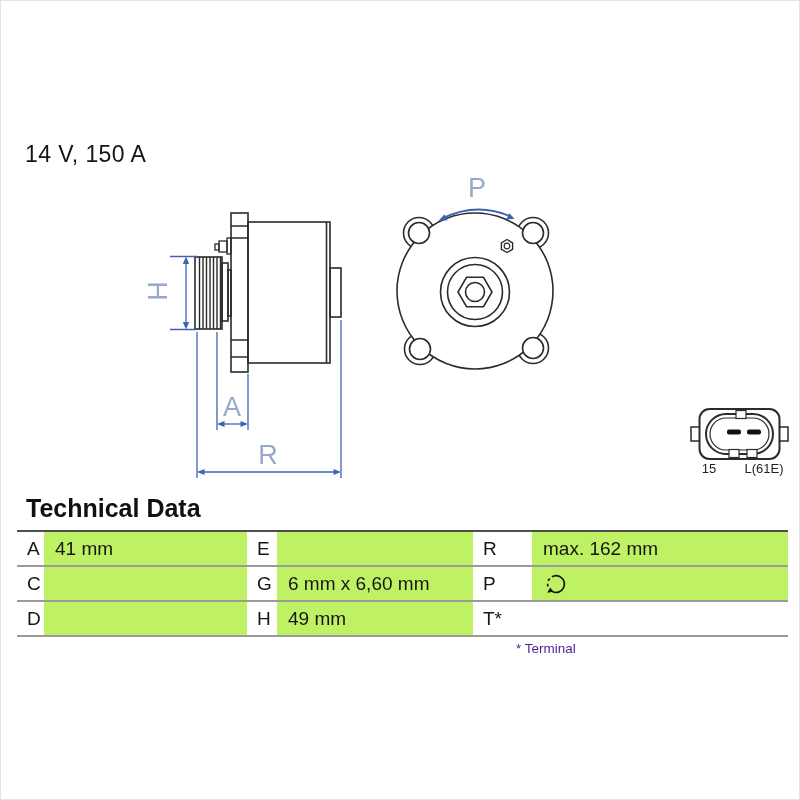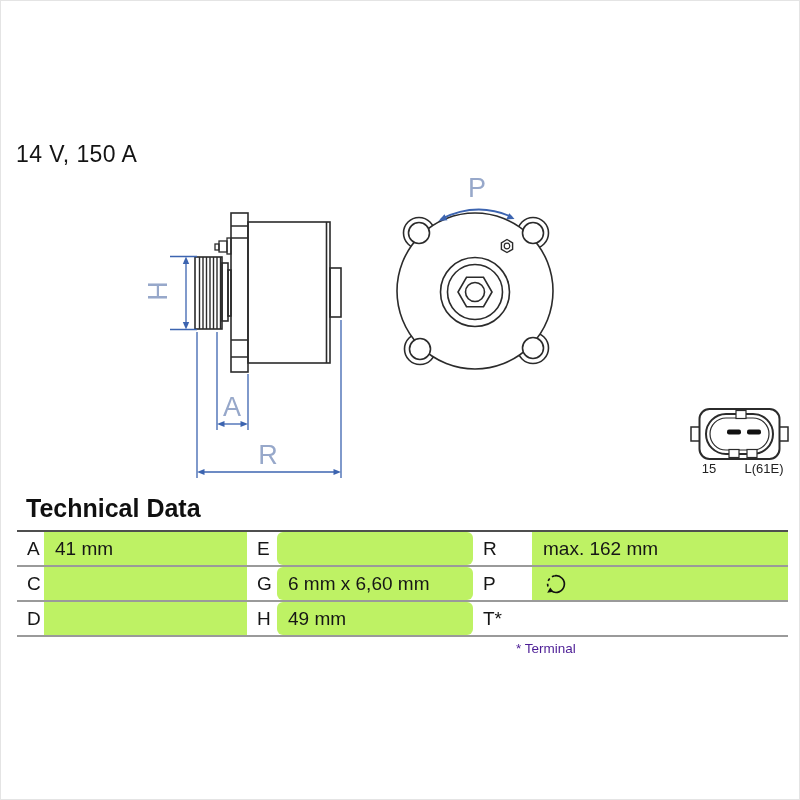--- a/index.html
+++ b/index.html
@@ -2,38 +2,38 @@
 <html><head>
 <meta charset="utf-8">
 <style>
   html,body { margin:0; padding:0; }
   body {
     width:800px; height:800px; background:#ffffff; position:relative; overflow:hidden;
     font-family:"Liberation Sans", sans-serif;
   }
   .frame { position:absolute; inset:0; border:1px solid #e4e4e4; pointer-events:none; }
   .title {
-    position:absolute; left:16px; top:141px; font-size:23px; color:#141414; letter-spacing:.4px;
+    position:absolute; left:25px; top:141px; font-size:23px; color:#141414; letter-spacing:.4px;
   }
   .drawing { position:absolute; left:0; top:0; }
   svg text { font-family:"Liberation Sans", sans-serif; }
   .dimlabel { fill:#97a8ca; font-size:27px; }
   .connlabel { fill:#222222; font-size:13px; }
 
   .tech { position:absolute; left:17px; top:494px; width:771px; }
   .tech-heading { margin:0 0 7px 9px; font-size:25px; font-weight:bold; color:#101010; }
   .rule-top { height:2px; background:#4f4f4f; }
   .trow {
     display:flex; height:33px; line-height:33px; border-bottom:2px solid #9a9a9a;
     font-size:19px; color:#161616; white-space:nowrap;
   }
   .k { background:#ffffff; box-sizing:border-box; padding-left:10px; }
   .k1 { width:27px; } .k2 { width:30px; } .k3 { width:35px; }
   .v { background:#bef264; box-sizing:border-box; padding-left:11px; }
-  .v1 { width:203px; } .v2 { width:196px;border-radius:6px; } .v3 { flex:1;margin-left:24px; }
+  .v1 { width:203px; } .v2 { width:196px; } .v3 { flex:1;margin-left:24px; }
   .icon-cell svg { display:block; margin-top:4px; }
   .foot { margin-left:499px; margin-top:4px; font-size:13.5px; color:#4c1d95; }
 </style>
 </head>
 <body>
 
 <div class="frame"></div>
 
 <div class="title">14 V, 150 A</div>
 

